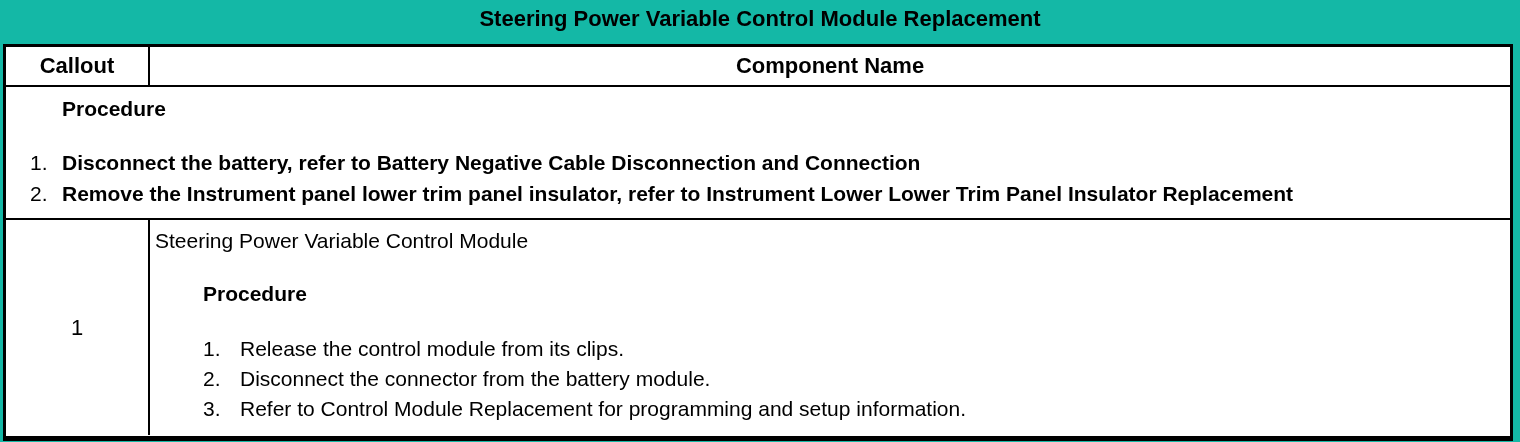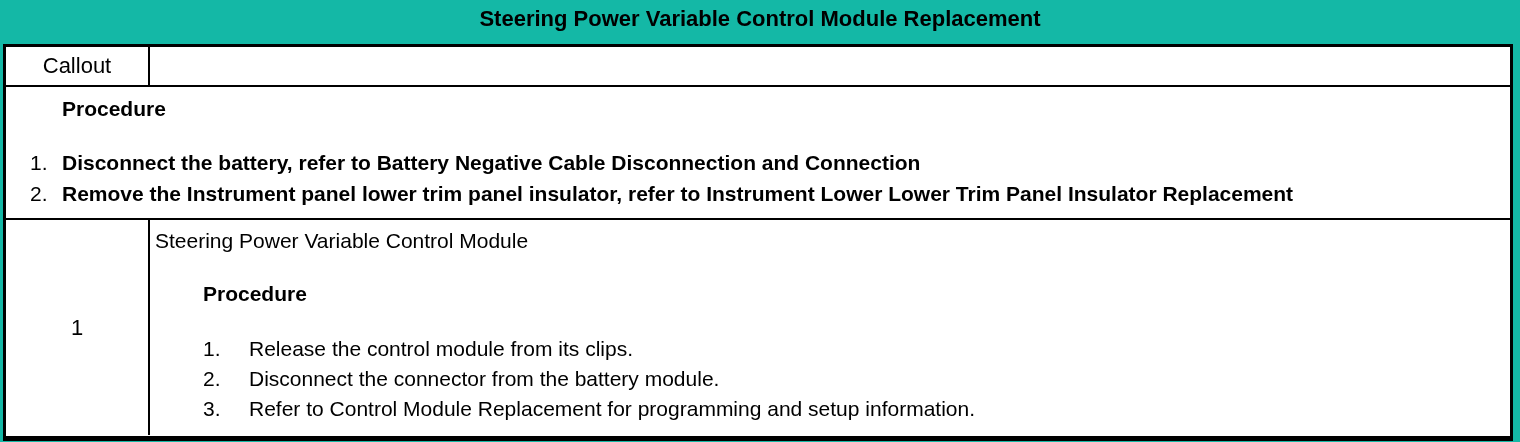--- a/index.html
+++ b/index.html
@@ -33,21 +33,21 @@
   
   .hdr-row {
     display: flex;
     height: 40px;
     border-bottom: 2px solid #000;
   }
   .hdr-callout {
     width: 144px;
     border-right: 2px solid #000;
     display: flex; align-items: center; justify-content: center;
-    font-weight: normal; font-size: 22px;
+    font-weight: bold; font-size: 22px;
   }
   .hdr-component {
     flex: 1;
     display: flex; align-items: center; justify-content: center;
     font-weight: bold; font-size: 22px;
   }
 
   
   .proc-row {
     position: relative;
@@ -81,36 +81,37 @@
     flex: 1;
     position: relative;
   }
   .comp-cell .comp-name { position: absolute; left: 5px; top: 9px; white-space: nowrap; }
   .comp-cell .proc-heading {
     position: absolute; left: 53px; top: 62px;
     font-weight: bold; font-size: 21px;
   }
   .comp-cell .step { position: absolute; left: 0; width: 100%; }
   .comp-cell .step .num { position: absolute; left: 53px; }
-  .comp-cell .step .txt { position: absolute; left: 99px; white-space: nowrap; }
+  .comp-cell .step .txt { position: absolute; left: 90px; white-space: nowrap; }
   .comp-cell .step1 { top: 117px; }
   .comp-cell .step2 { top: 147px; }
   .comp-cell .step3 { top: 177px; }
 </style>
 </head>
 <body>
 
 <div class="page">
 
   <div class="doc-title">Steering Power Variable Control Module Replacement</div>
 
   <div class="spec-table">
 
     <div class="hdr-row">
       <div class="hdr-callout">Callout</div>
+      <div class="hdr-component">Component Name</div>
     </div>
 
     <div class="proc-row">
       <div class="proc-heading">Procedure</div>
       <div class="step step1">
         <span class="num">1.</span>
         <span class="txt">Disconnect the battery, refer to Battery Negative Cable Disconnection and Connection</span>
       </div>
       <div class="step step2">
         <span class="num">2.</span>

